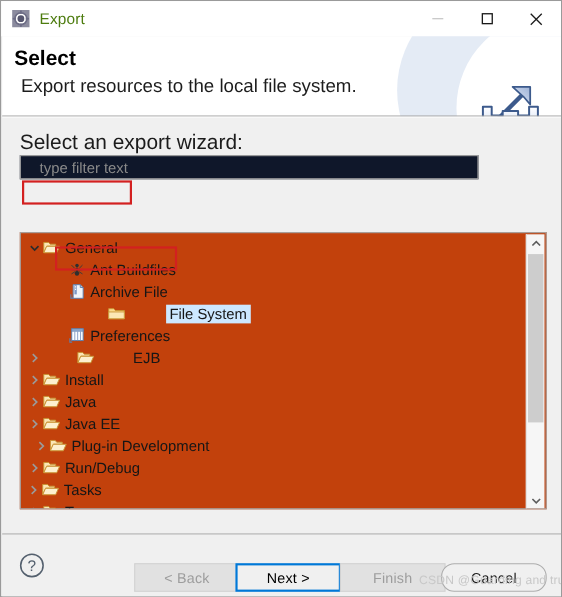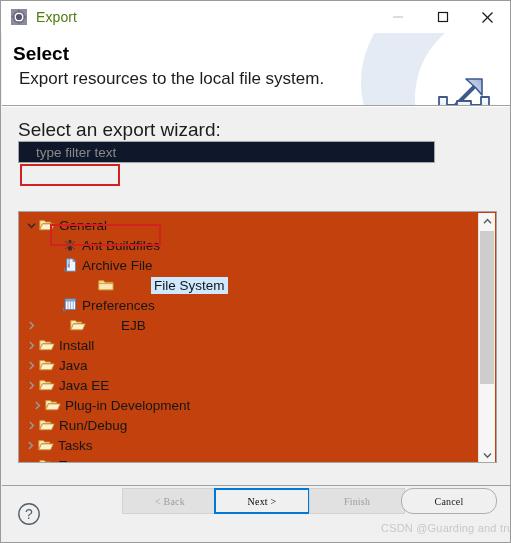--- a/index.html
+++ b/index.html
@@ -239,28 +239,28 @@
     height: 57px;
     background: #f0f0f0;
   }
   #help-icon {
     position: absolute;
     left: 15px; top: 16px;
     width: 24px; height: 24px;
   }
   .dbtn {
     position: absolute;
-    top: 2px;
+    top: 26px;
     width: 96px;
     height: 26px;
     box-sizing: border-box;
     background: #e1e1e1;
     border: 1px solid #adadad;
-    font-family: Liberation Serif, serif;
-    font-size: 10px;
+    font-family: Liberation Sans, sans-serif;
+    font-size: 13px;
     color: #1c1c1c;
     display: flex;
     align-items: center;
     justify-content: center;
     letter-spacing: .2px;
   }
   .dbtn.disabled {
     color: #9d9d9d;
     border-color: #d2d2d2;
     background: #e1e1e1;

